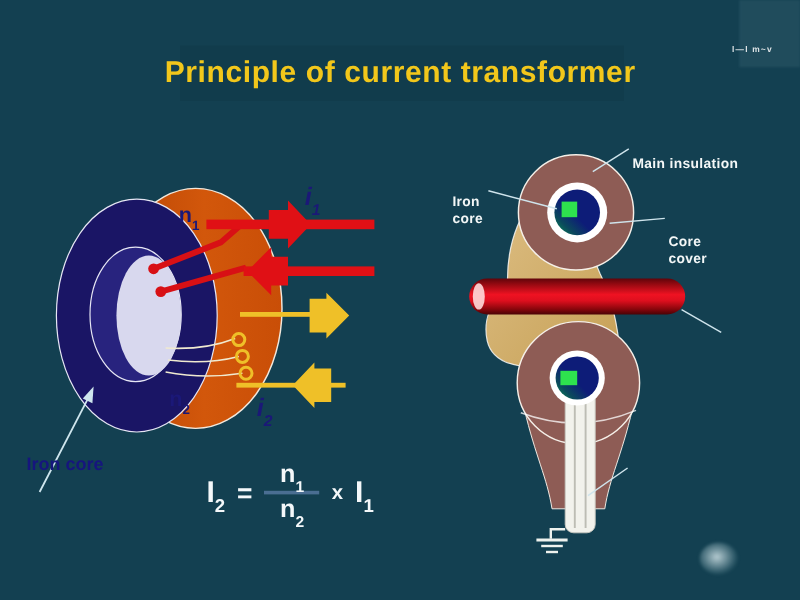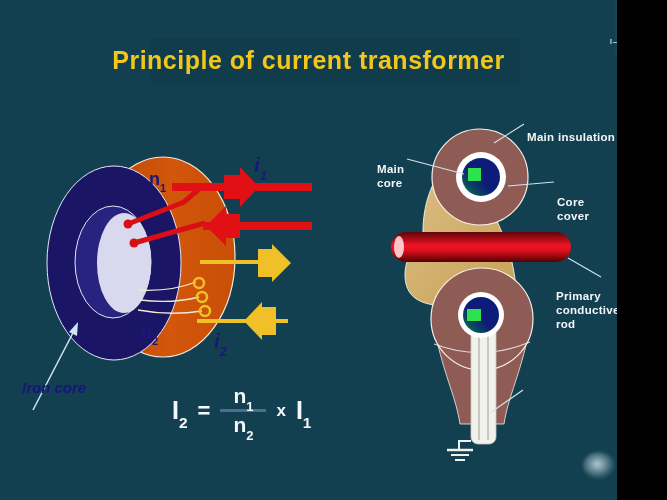--- a/index.html
+++ b/index.html
@@ -1,33 +1,33 @@
 <!DOCTYPE html>
 <html><head>
 <meta charset="utf-8">
 <style>
   html,body{margin:0;padding:0;background:#000;}
   #stage{
-    position:relative;width:617px;height:500px;overflow:hidden;
+    position:relative;width:667px;height:500px;overflow:hidden;
     background:#134051;
     font-family:"Liberation Sans", sans-serif;
   }
   .abs{position:absolute;}
   #title{
     left:0;right:0;top:46px;text-align:center;
     color:#F2C71B;font-size:25px;font-weight:bold;letter-spacing:0.5px;
   }
   #title-shade{left:150px;top:38px;width:370px;height:46px;background:rgba(0,20,20,0.07);}
   svg{position:absolute;left:0;top:0;}
   
   .navy-label{color:#1B1878;font-weight:bold;}
   .cur{font-style:italic;font-size:21px;}
   .turn{font-size:18px;}
   sub{font-size:0.62em;position:relative;top:0.22em;line-height:0;}
-  #iron-core-left{left:22px;top:379px;font-size:15px;color:#16157E;font-weight:bold;font-style:italic;}
+  #iron-core-left{left:22px;top:379px;font-size:15px;color:#16157E;font-weight:bold;}
   
   .wlabel{
     color:#F3F7F7;font-weight:bold;font-size:11.5px;line-height:14px;letter-spacing:0.3px;margin-top:21px;
   }
   
   #formula{
     left:172px;top:384px;display:flex;align-items:center;gap:10px;
     color:#F4F8FA;font-weight:bold;
   }
   #formula .big{font-size:25px;}
@@ -178,25 +178,21 @@
       <span class="num"><span>n</span><sub>1</sub></span>
       <span class="frac-bar"></span>
       <span class="den"><span>n</span><sub>2</sub></span>
     </span>
     <span class="mult">x</span>
     <span class="big"><span>I</span><sub>1</sub></span>
   </div>
 
   <div class="abs wlabel" style="left:527px;top:109px;">Main insulation</div>
   <div class="abs wlabel" style="left:377px;top:141px;">
-    <div>Main</div>
+    <div>Iron</div>
     <div>core</div>
   </div>
   <div class="abs wlabel" style="left:557px;top:174px;">
     <div>Core</div>
     <div>cover</div>
   </div>
-  <div class="abs wlabel" style="left:556px;top:268px;">
-    <div>Primary</div>
-    <div>conductive rod</div>
-  </div>
 
 </div>
 
 </body></html>

